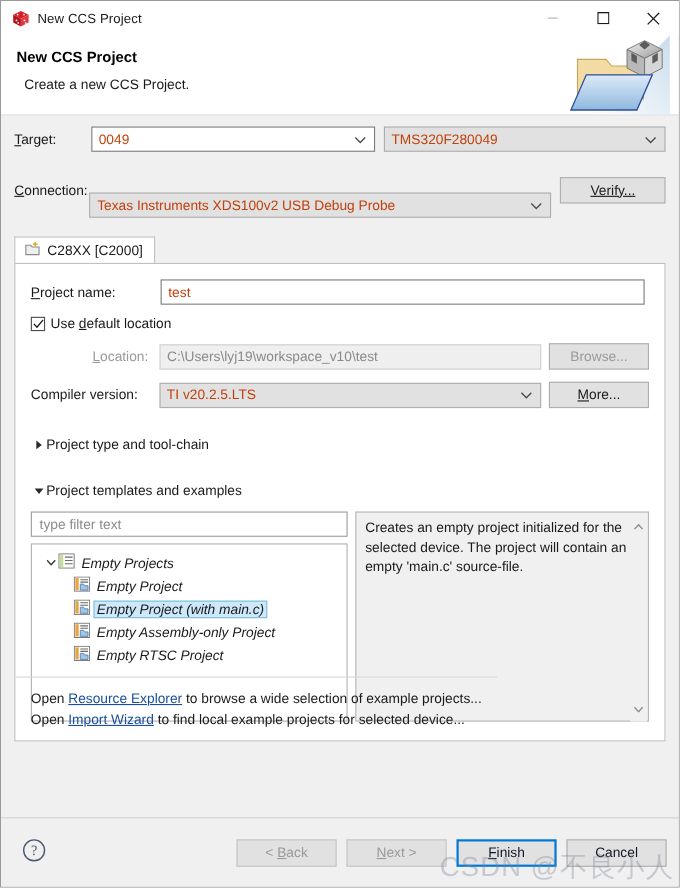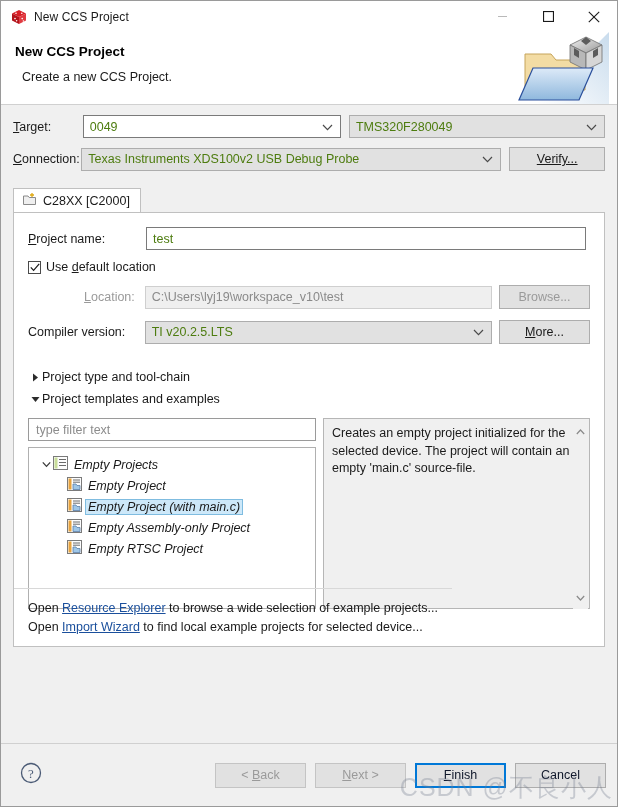--- a/index.html
+++ b/index.html
@@ -81,21 +81,21 @@
   }
   .lbl {
     font-size: 12.5px; color: #1a1a1a;
   }
   .lbl u { text-decoration: underline; }
 
   
   .combo, .txt {
     height: 23px;
     font-size: 12.5px;
-    color: #4d7c0f;
+    color: #c2410c;
     display: flex; align-items: center;
     padding: 0 4px 0 6px;
     position: relative;
   }
   .combo-white { background: #ffffff; border: 1px solid #7a7a7a; }
   .combo-gray  { background: #e1e1e1; border: 1px solid #adadad; }
   .txt-white   { background: #ffffff; border: 1px solid #7a7a7a; }
   .txt-gray    { background: #efefef; border: 1px solid #cfcfcf; color:#8a8a8a; }
   .combo .chev {
     position: absolute; right: 7px; top: 50%;
@@ -110,21 +110,21 @@
   .btn.disabled { color: #9a9a9a; }
 
   
   #target-row { margin-top: 10px; }
   #target-label { width: 70px; }
   #target-combo { width: 259px; }
   #device-combo { width: 257px; margin-left: 8px; }
 
   #conn-row { margin-top: 9px; }
   #conn-label { width: 70px; }
-  #conn-combo { width: 430px; }
+  #conn-combo { width: 430px; margin-top: 28px; }
   #verify-btn { width: 98px; margin-left: 8px; text-decoration: underline; }
 
   
   .tabfolder { margin-top: 17px; }
   .tabstrip { display: flex; align-items: flex-end; height: 25px; }
   .tab {
     height: 25px;
     background: #ffffff;
     border: 1px solid #c0c0c0;
     border-bottom: none;
@@ -162,21 +162,21 @@
   #browse-btn { width: 92px; margin-left: 7px; color: #9a9a9a; }
 
   #compiler-row { margin-top: 11px; }
   #compiler-label { width: 118px; }
   #compiler-combo { width: 351px; }
   #more-btn { width: 92px; margin-left: 7px; }
 
   
   .expander { display: flex; align-items: center; font-size: 12.5px; color: #1a1a1a; }
   #exp-type { margin-top: 26px; }
-  #exp-templates { margin-top: 8px; }
+  #exp-templates { margin-top: 28px; }
   .expander .arrow { width: 14px; display: flex; justify-content: center; }
 
   
   .tmpl-area { margin-top: 12px; display: flex; }
   .tmpl-left { width: 288px; }
   #filter-input {
     width: 288px; height: 23px;
     background: #fff; border: 1px solid #9a9a9a;
     font-size: 12.5px; color: #8c8c8c;
     display: flex; align-items: center; padding-left: 7px;

